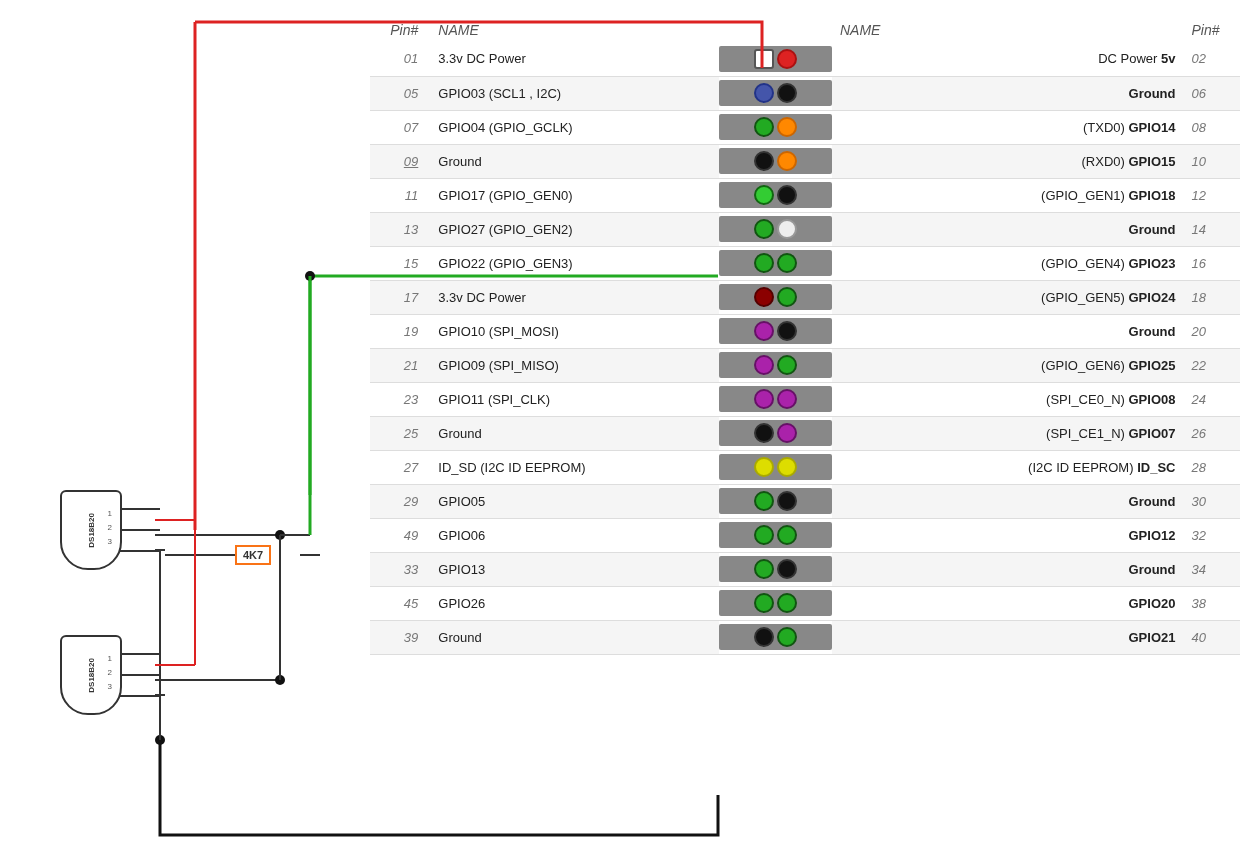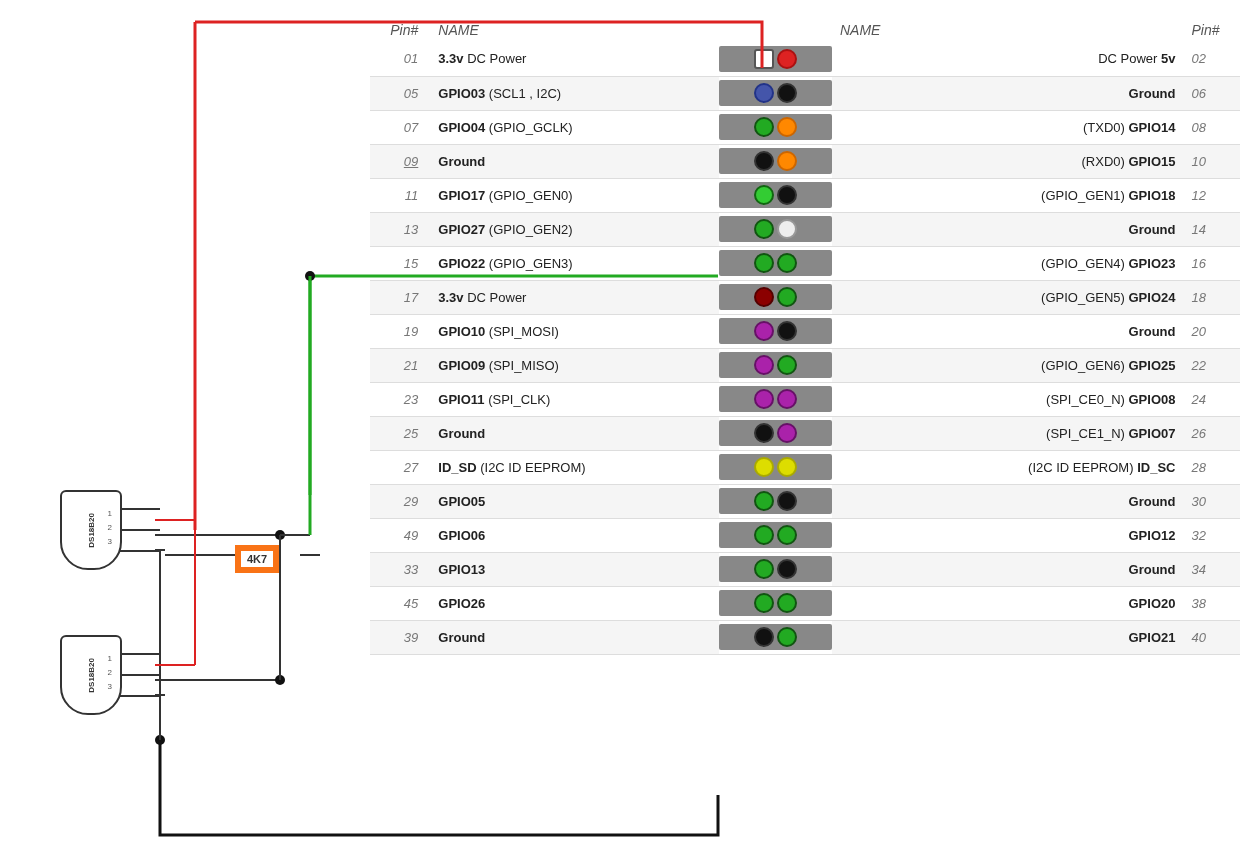--- a/index.html
+++ b/index.html
@@ -75,21 +75,21 @@
       color: #777;
       font-size: 13px;
       width: 45px;
     }
 
     td.name-td {
       width: 230px;
     }
 
     td.name-td b {
-      font-weight: bold;
+      font-weight: normal;
       text-align: right;
     }
 
     td.connector-td {
       width: 90px;
       text-align: center;
       padding: 0;
       background: transparent !important;
     }
 
@@ -409,15 +409,15 @@
         <span style="position:absolute; right:8px; top:15px; font-size:8px; color:#555; line-height:14px;">1<br>2<br>3</span>
       </div>
       <div style="display:flex; flex-direction:column; justify-content:space-around; padding:8px 0; margin-left:0;">
         <div style="width:40px; height:2px; background:#333; margin-left:-2px;"></div>
         <div style="width:40px; height:2px; background:#333; margin-left:-2px;"></div>
         <div style="width:40px; height:2px; background:#333; margin-left:-2px;"></div>
       </div>
     </div>
   </div>
 
-  <div style="position:absolute; left:235px; top:545px; z-index:7; border:6px solid #f97316; background:#fff; padding:2px 6px; font-size:11px; font-weight:bold; color:#333;">4K7</div>
+  <div style="position:absolute; left:235px; top:545px; z-index:7; border:2px solid #f97316; background:#fff; padding:2px 6px; font-size:11px; font-weight:bold; color:#333;">4K7</div>
 
 </div>
 
 </body></html>

